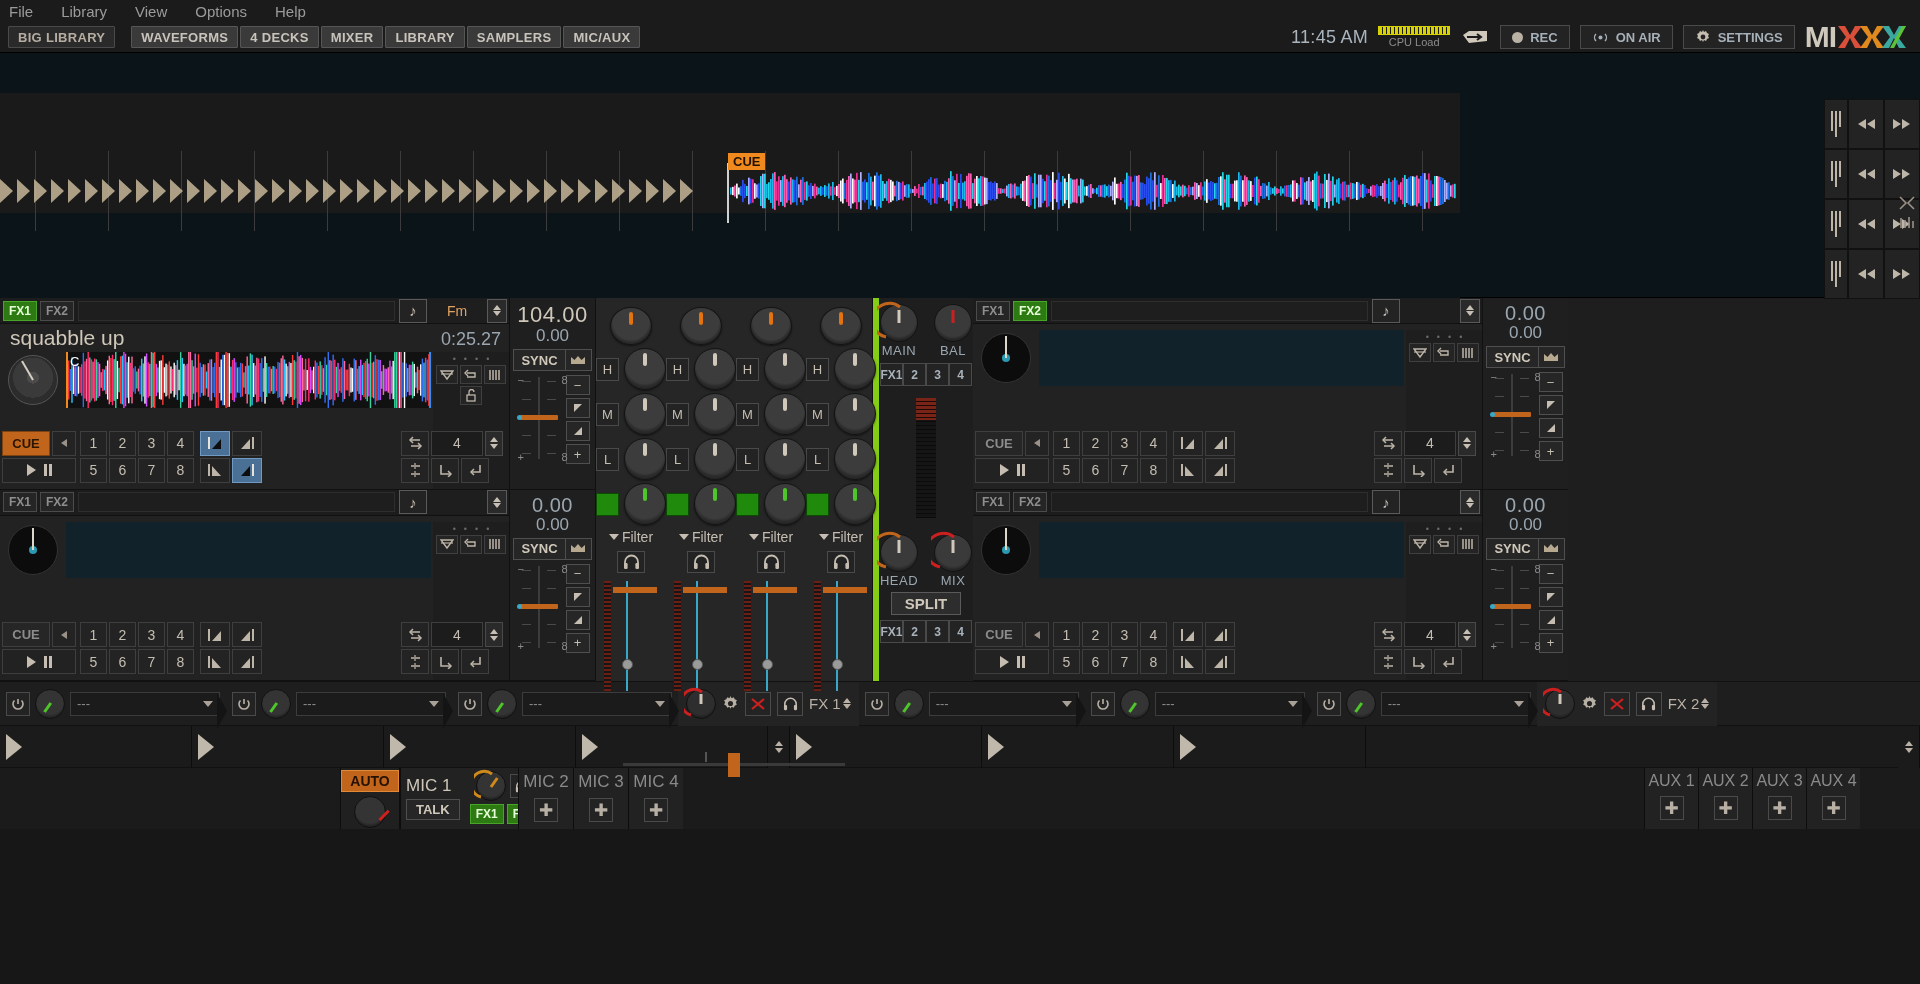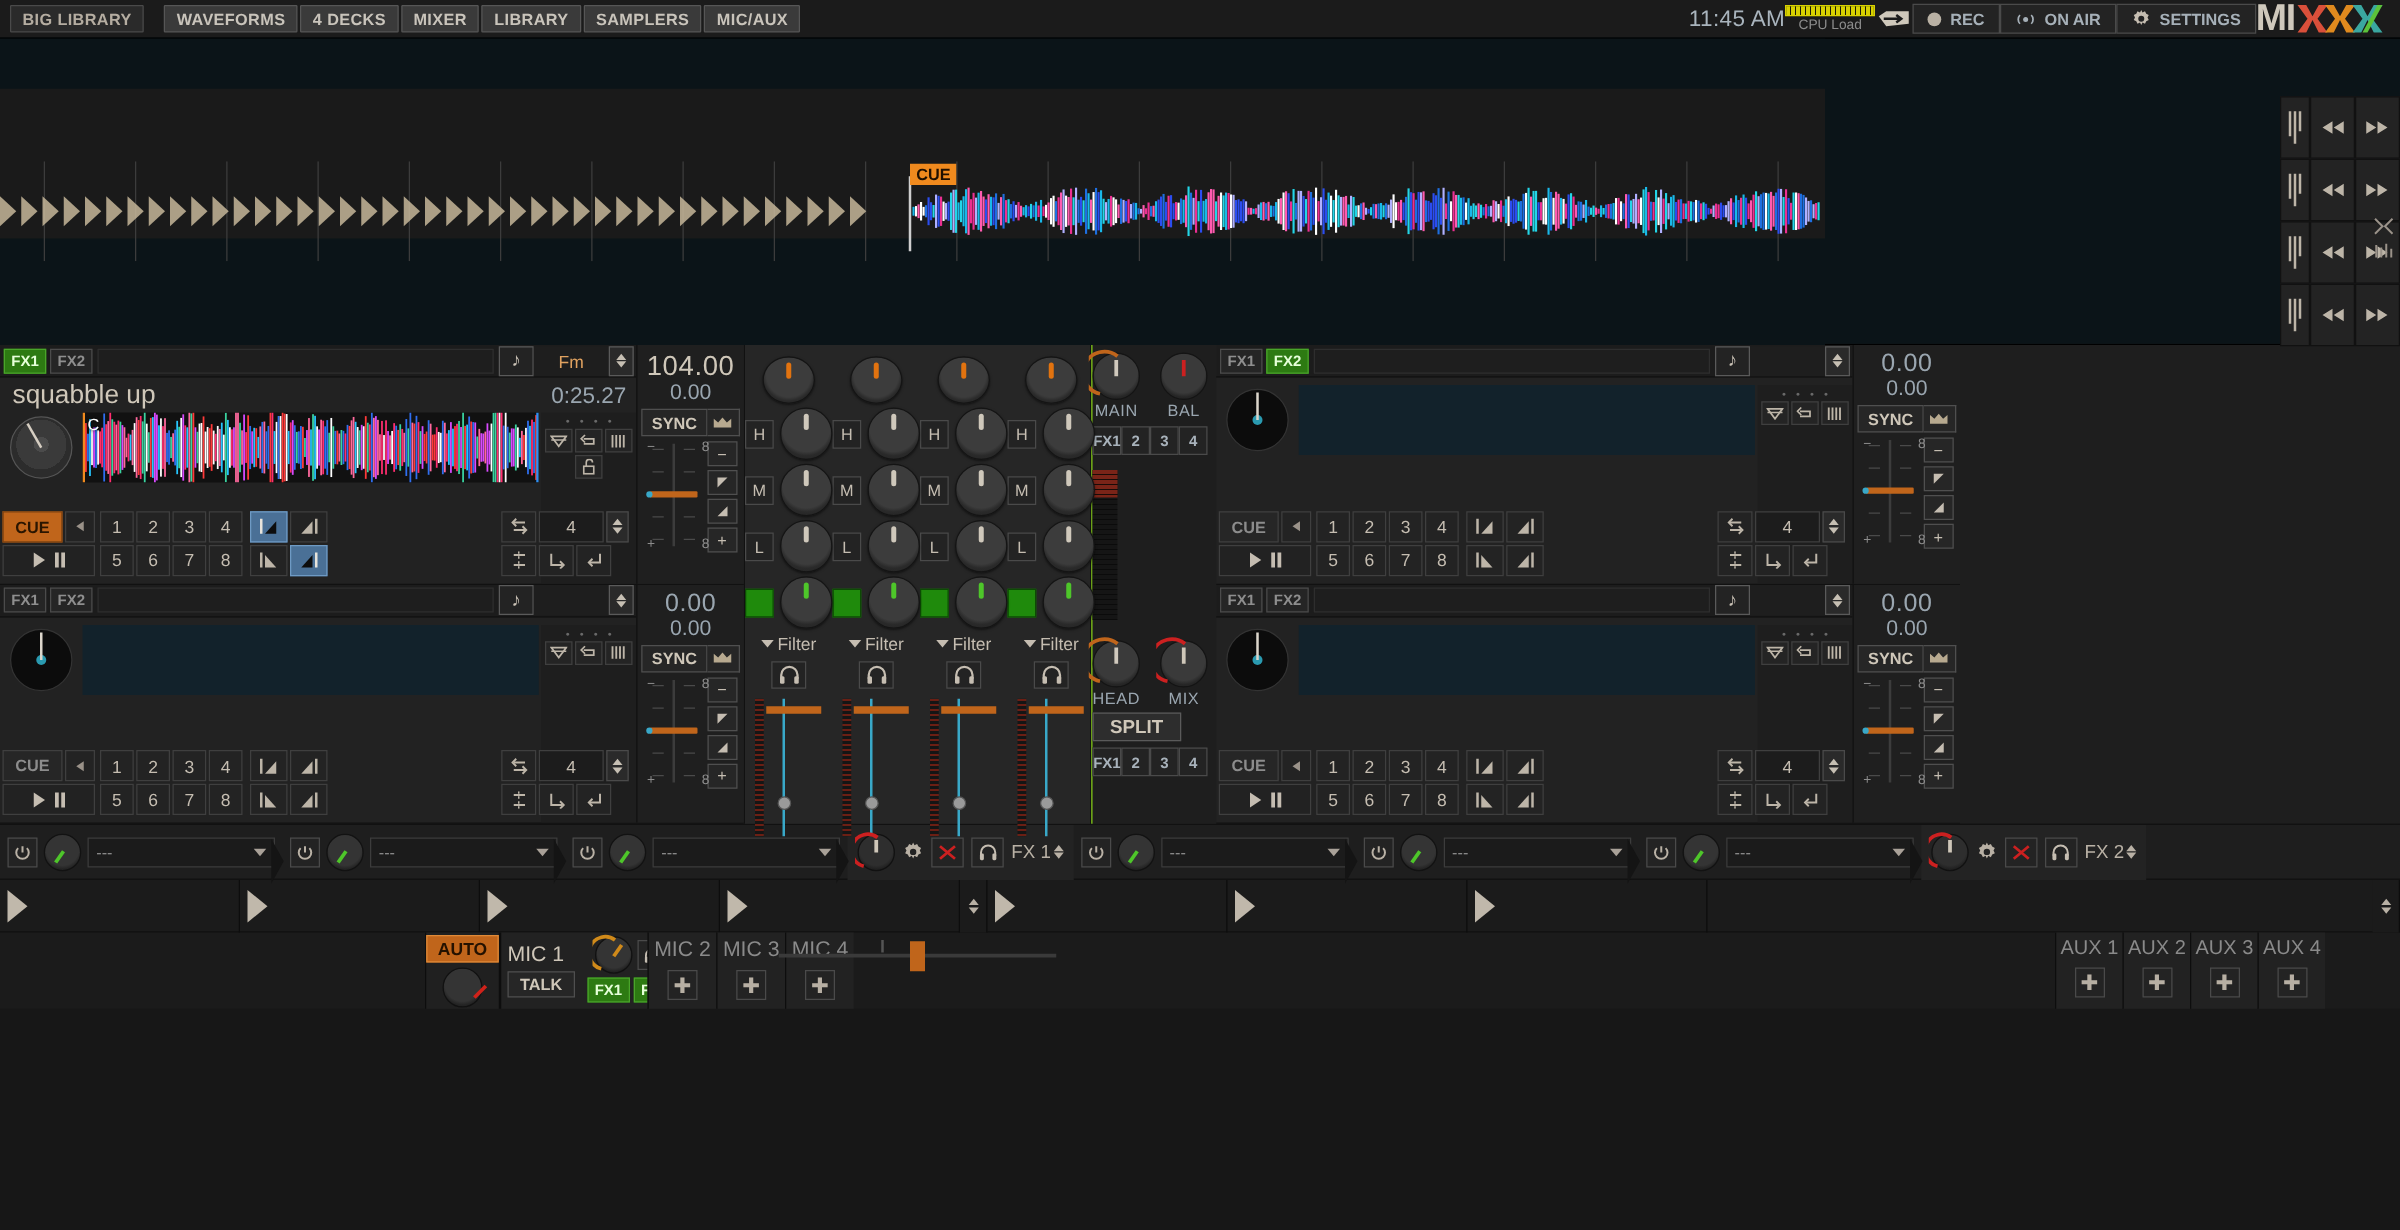--- a/index.html
+++ b/index.html
@@ -19,21 +19,21 @@
   
   .toolbar { height:30px; background:#1b1b1b; display:flex; align-items:center; padding:0 8px; gap:0; position:relative; }
   .tbtn {
     height:22px; padding:0 9px; display:flex; align-items:center; justify-content:center;
     font-size:13px; font-weight:bold; letter-spacing:.3px;
     background:#3a3a3a; color:#c9c4bb; border:1px solid #565656; border-radius:1px;
     margin-right:2px; cursor:pointer; white-space:nowrap;
   }
   .tbtn.dark { background:#2a2a2a; color:#b5ada1; border:1px solid #4a4a4a; }
   .tbtn.gap { margin-left:14px; }
-  .tb-right { margin-left:auto; display:flex; align-items:center; padding-right:4px; }
+  .tb-right { margin-left:auto; display:flex; align-items:center; gap:10px; padding-right:4px; }
   .clock { font-size:18px; color:#a9b4bd; letter-spacing:.3px; }
   .cpu { display:flex; flex-direction:column; align-items:center; }
   .cpu-bar { width:72px; height:9px; border:1px solid #d8d100; background:#1a1a08;
              background-image:repeating-linear-gradient(90deg,#d8d100 0 3px,#1a1a08 3px 4px); }
   .cpu-lbl { font-size:11px; color:#8c8c8c; margin-top:1px; }
   .midi-icon { width:30px; height:18px; display:flex; align-items:center; justify-content:center; }
   .btn-box { height:24px; display:flex; align-items:center; gap:7px; padding:0 11px;
              border:1px solid #4a4a4a; background:#232323; font-size:13px; font-weight:bold; color:#a6b0b8; cursor:pointer;}
   .rec-dot { width:11px; height:11px; border-radius:50%; background:#b9b1a4; }
   .logo { display:flex; align-items:center; font-size:30px; font-weight:bold; letter-spacing:-1px; color:#cfc8bc; }
@@ -178,22 +178,22 @@
   .pfl { width:28px; height:24px; border:1px solid #4a4a4a; background:#232323; display:flex;
          align-items:center; justify-content:center; cursor:pointer; margin-top:3px;}
   .chanfader { margin-top:5px; width:54px; height:110px; position:relative; }
   .chanfader .vu { position:absolute; left:0; top:0; width:7px; height:110px;
       background:repeating-linear-gradient(180deg,#6b1f14 0 2px, #151515 2px 4px); }
   .chanfader .ftrk { position:absolute; left:22px; top:0; width:2px; height:110px; background:#39a8c8; }
   .chanfader .fhandle { position:absolute; left:9px; top:6px; width:44px; height:6px; background:#c0651b;}
   .chanfader .fknob { position:absolute; left:18px; top:78px; width:11px; height:11px; border-radius:50%;
       background:#9a9a9a; border:1px solid #555;}
 
-  .masterpane { width:100px; background:#1e1e1e; border-left:1px solid #84cc16; display:flex;
-                flex-direction:column; align-items:flex-start; padding-top:6px; }
+  .masterpane { width:100px; background:#1e1e1e; border-left:6px solid #84cc16; display:flex;
+                flex-direction:column; align-items:center; padding-top:6px; }
   .mkrow { display:flex; gap:16px; }
   .mk { display:flex; flex-direction:column; align-items:center; }
   .mk .lbl { font-size:13px; color:#9aa6b0; margin-top:1px; letter-spacing:.5px;}
   .knob-arc { width:38px; height:38px; border-radius:50%; position:relative;
       background: radial-gradient(circle at 50% 40%, #3a3a3a 0 60%, #262626 72%, #1c1c1c 100%);
       border:1px solid #141414; }
   .knob-arc i { position:absolute; left:50%; top:5px; width:3px; height:13px; background:#d0c9bd;
       transform-origin:50% 14px; transform:translateX(-50%);}
   .fxsel { display:flex; margin-top:5px; }
   .fxsel div { width:23px; height:23px; border:1px solid #4a4a4a; background:#232323; font-size:12px;
@@ -267,20 +267,27 @@
   .auxbox { width:54px; background:#222; border-left:1px solid #0d0d0d; display:flex; flex-direction:column;
             align-items:center; padding-top:4px; gap:6px;}
   .aux-name { font-size:16px; color:#8a8a8a; }
   svg { display:block; }
 </style>
 </head>
 <body>
 
 <div class="app">
 
+  <div class="menubar">
+    <div class="mi">File</div>
+    <div class="mi">Library</div>
+    <div class="mi">View</div>
+    <div class="mi">Options</div>
+    <div class="mi">Help</div>
+  </div>
 
   <div class="toolbar">
     <div class="tbtn dark">BIG LIBRARY</div>
     <div class="tbtn gap">WAVEFORMS</div>
     <div class="tbtn">4 DECKS</div>
     <div class="tbtn">MIXER</div>
     <div class="tbtn">LIBRARY</div>
     <div class="tbtn">SAMPLERS</div>
     <div class="tbtn">MIC/AUX</div>
 

